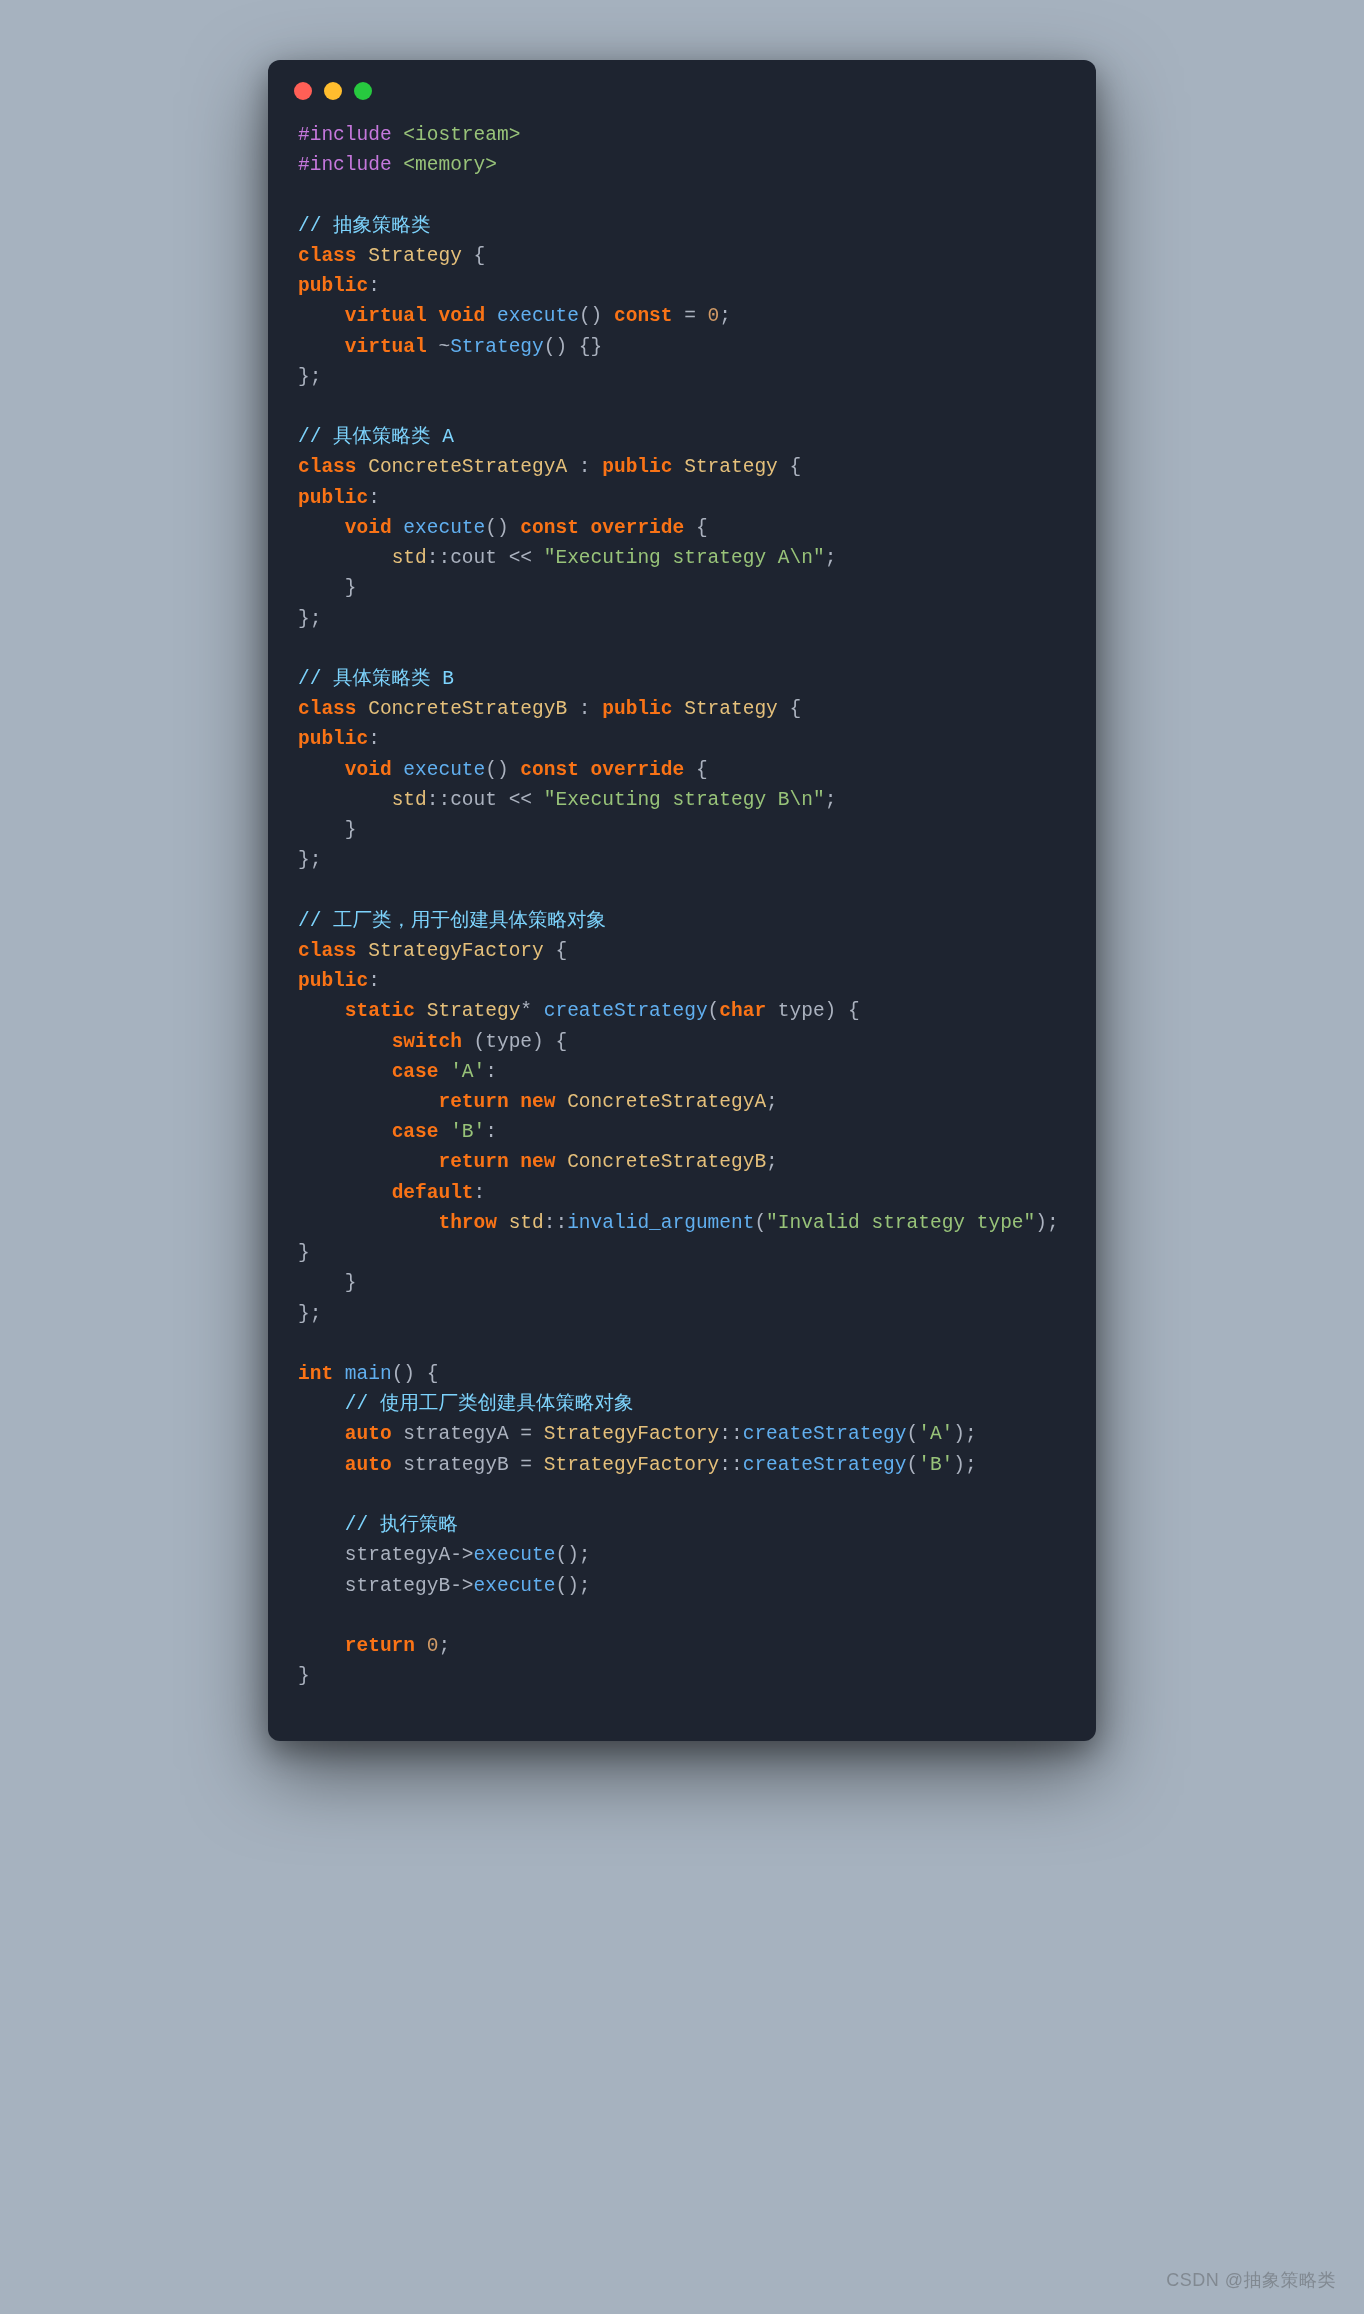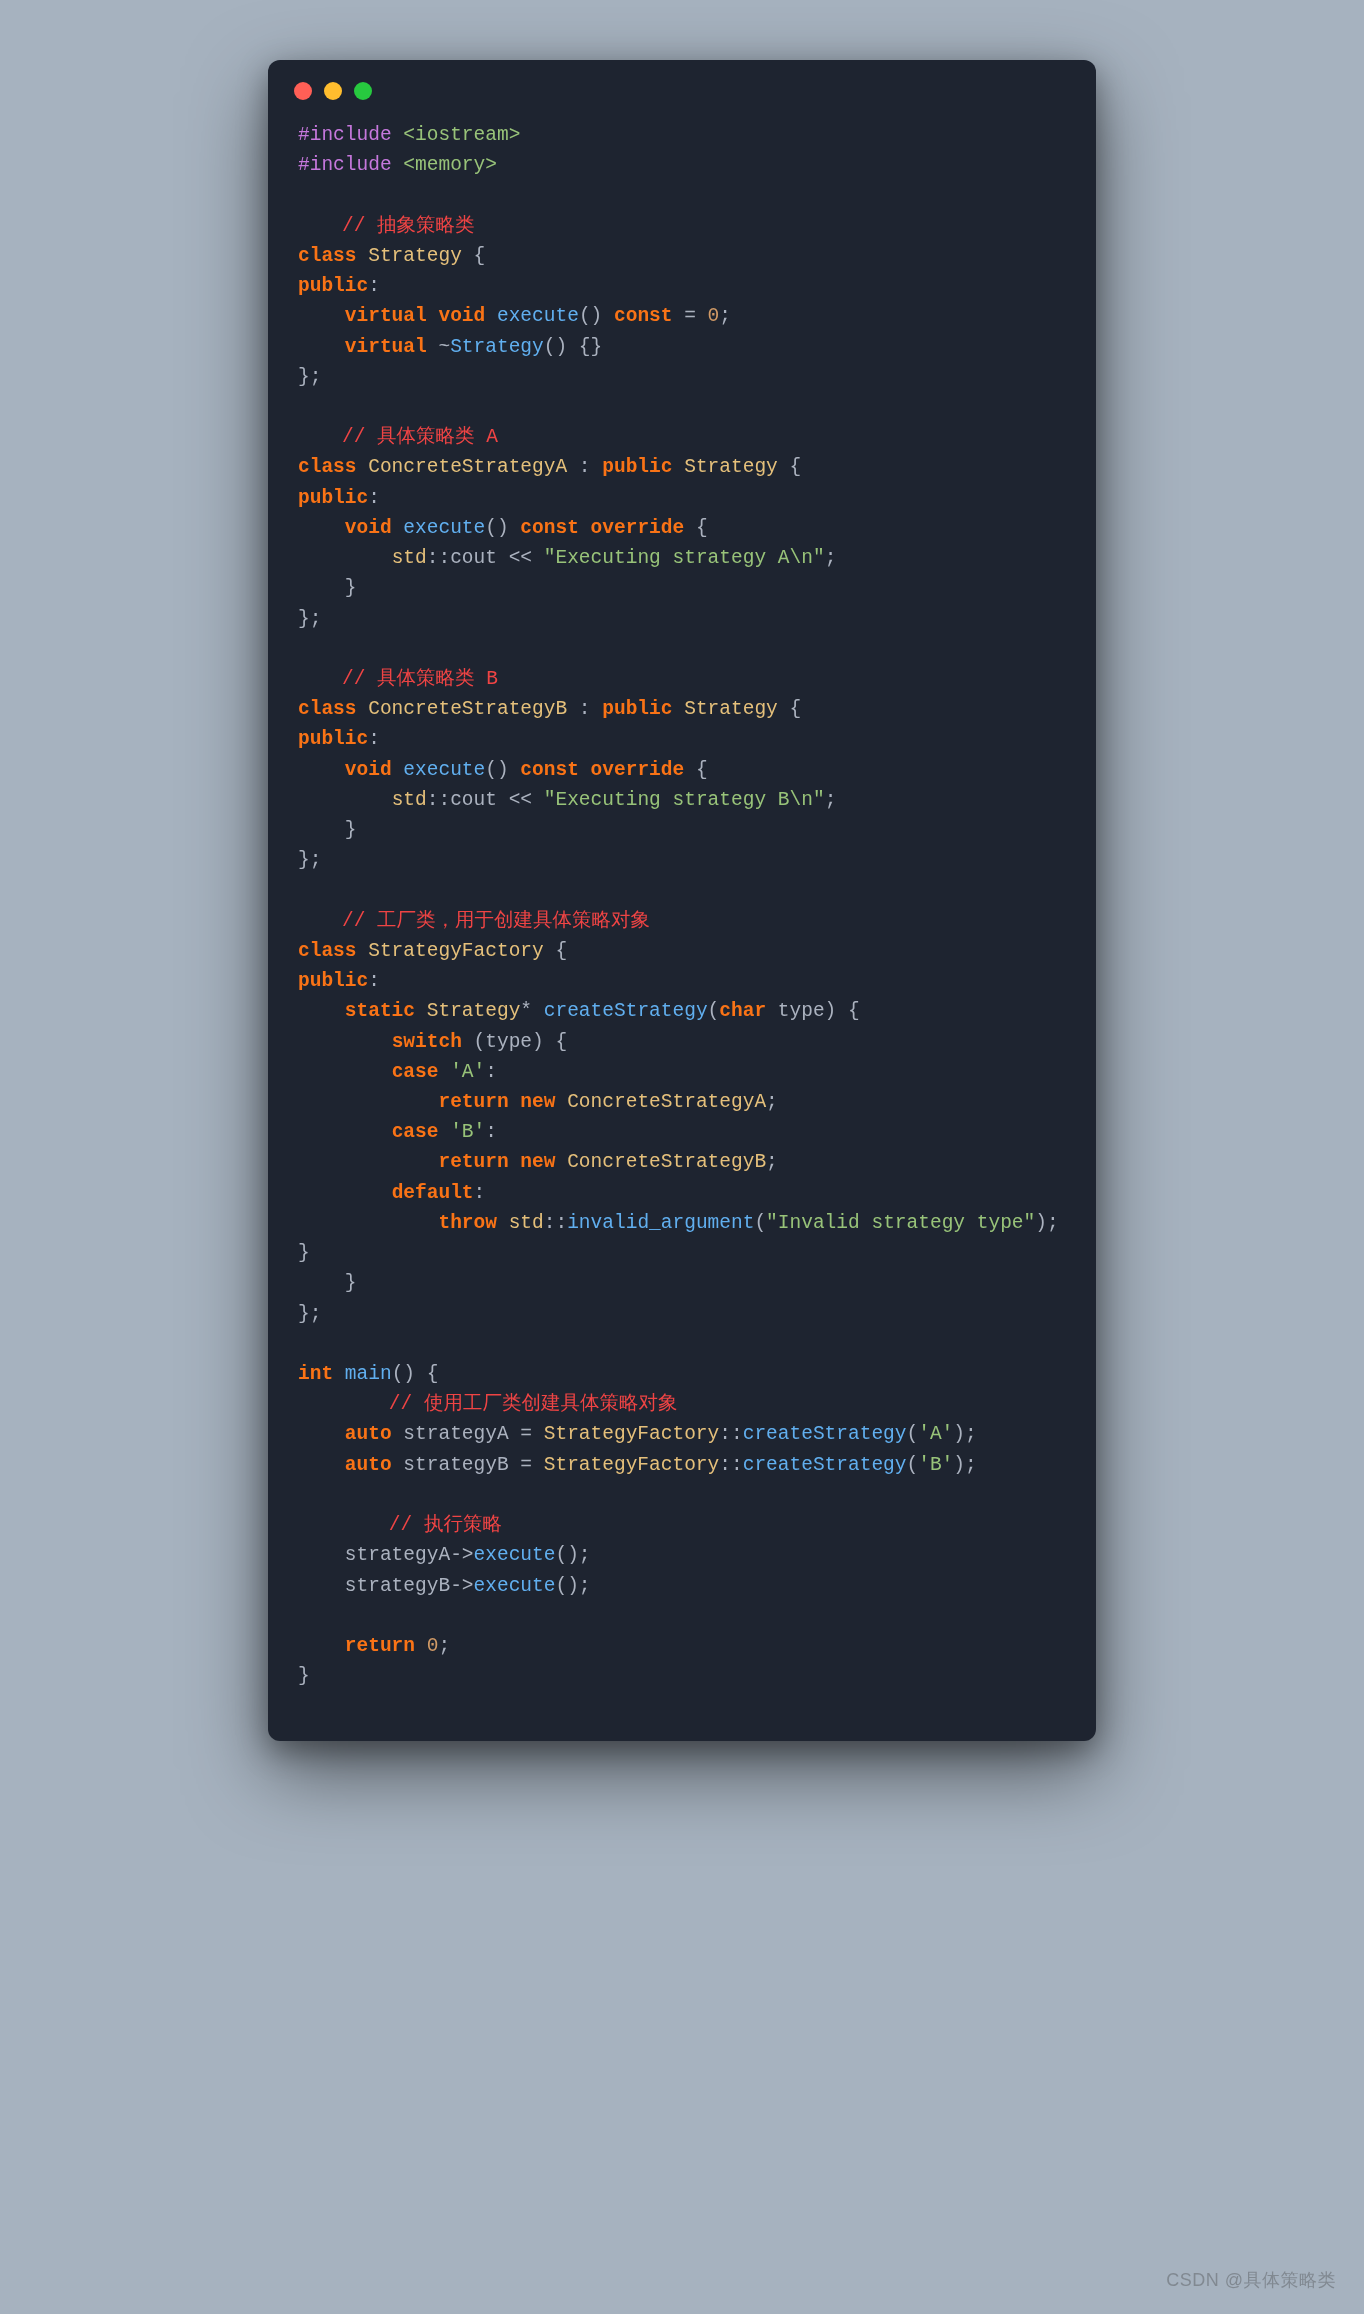--- a/index.html
+++ b/index.html
@@ -33,21 +33,21 @@
 .code {
   padding: 10px 30px 50px;
   font-size: 19.5px;
   line-height: 1.55;
   white-space: pre-wrap;
   word-break: break-word;
   color: #d7dae0;
 }
 .c-pp { color: #c678dd; }
 .c-inc { color: #98c379; }
-.c-cmt { color: #ef4444; font-style: normal; margin-left: 44px; }
+.c-cmt { color: #7dd3fc; font-style: normal; }
 .c-kw { color: #f97316; font-weight: bold; }
 .c-type { color: #e5c07b; }
 .c-func { color: #61afef; text-align: center; }
 .c-num { color: #d19a66; }
 .c-str { color: #98c379; }
 .c-char { color: #98c379; }
 .c-punc { color: #abb2bf; }
 .c-ns { color: #e5c07b; margin-top: 7px;}
 .watermark {
   position: absolute;
@@ -64,13 +64,13 @@
 
 <div class="window">
   <div class="titlebar">
     <div class="dot red"></div>
     <div class="dot yellow"></div>
     <div class="dot green"></div>
   </div>
   <div class="code" id="code-host"><div><span class="c-pp">#include</span><span class="c-punc"> </span><span class="c-inc">&lt;iostream&gt;</span></div><div><span class="c-pp">#include</span><span class="c-punc"> </span><span class="c-inc">&lt;memory&gt;</span></div><div>&nbsp;</div><div><span class="c-cmt">// 抽象策略类</span></div><div><span class="c-kw">class</span><span class="c-punc"> </span><span class="c-type">Strategy</span><span class="c-punc"> {</span></div><div><span class="c-kw">public</span><span class="c-punc">:</span></div><div><span class="c-punc">    </span><span class="c-kw">virtual</span><span class="c-punc"> </span><span class="c-kw">void</span><span class="c-punc"> </span><span class="c-func">execute</span><span class="c-punc">() </span><span class="c-kw">const</span><span class="c-punc"> = </span><span class="c-num">0</span><span class="c-punc">;</span></div><div><span class="c-punc">    </span><span class="c-kw">virtual</span><span class="c-punc"> ~</span><span class="c-func">Strategy</span><span class="c-punc">() {}</span></div><div><span class="c-punc">};</span></div><div>&nbsp;</div><div><span class="c-cmt">// 具体策略类 A</span></div><div><span class="c-kw">class</span><span class="c-punc"> </span><span class="c-type">ConcreteStrategyA</span><span class="c-punc"> : </span><span class="c-kw">public</span><span class="c-punc"> </span><span class="c-type">Strategy</span><span class="c-punc"> {</span></div><div><span class="c-kw">public</span><span class="c-punc">:</span></div><div><span class="c-punc">    </span><span class="c-kw">void</span><span class="c-punc"> </span><span class="c-func">execute</span><span class="c-punc">() </span><span class="c-kw">const</span><span class="c-punc"> </span><span class="c-kw">override</span><span class="c-punc"> {</span></div><div><span class="c-punc">        </span><span class="c-ns">std</span><span class="c-punc">::cout &lt;&lt; </span><span class="c-str">"Executing strategy A\n"</span><span class="c-punc">;</span></div><div><span class="c-punc">    }</span></div><div><span class="c-punc">};</span></div><div>&nbsp;</div><div><span class="c-cmt">// 具体策略类 B</span></div><div><span class="c-kw">class</span><span class="c-punc"> </span><span class="c-type">ConcreteStrategyB</span><span class="c-punc"> : </span><span class="c-kw">public</span><span class="c-punc"> </span><span class="c-type">Strategy</span><span class="c-punc"> {</span></div><div><span class="c-kw">public</span><span class="c-punc">:</span></div><div><span class="c-punc">    </span><span class="c-kw">void</span><span class="c-punc"> </span><span class="c-func">execute</span><span class="c-punc">() </span><span class="c-kw">const</span><span class="c-punc"> </span><span class="c-kw">override</span><span class="c-punc"> {</span></div><div><span class="c-punc">        </span><span class="c-ns">std</span><span class="c-punc">::cout &lt;&lt; </span><span class="c-str">"Executing strategy B\n"</span><span class="c-punc">;</span></div><div><span class="c-punc">    }</span></div><div><span class="c-punc">};</span></div><div>&nbsp;</div><div><span class="c-cmt">// 工厂类，用于创建具体策略对象</span></div><div><span class="c-kw">class</span><span class="c-punc"> </span><span class="c-type">StrategyFactory</span><span class="c-punc"> {</span></div><div><span class="c-kw">public</span><span class="c-punc">:</span></div><div><span class="c-punc">    </span><span class="c-kw">static</span><span class="c-punc"> </span><span class="c-type">Strategy</span><span class="c-punc">* </span><span class="c-func">createStrategy</span><span class="c-punc">(</span><span class="c-kw">char</span><span class="c-punc"> type) {</span></div><div><span class="c-punc">        </span><span class="c-kw">switch</span><span class="c-punc"> (type) {</span></div><div><span class="c-punc">        </span><span class="c-kw">case</span><span class="c-punc"> </span><span class="c-char">'A'</span><span class="c-punc">:</span></div><div><span class="c-punc">            </span><span class="c-kw">return</span><span class="c-punc"> </span><span class="c-kw">new</span><span class="c-punc"> </span><span class="c-type">ConcreteStrategyA</span><span class="c-punc">;</span></div><div><span class="c-punc">        </span><span class="c-kw">case</span><span class="c-punc"> </span><span class="c-char">'B'</span><span class="c-punc">:</span></div><div><span class="c-punc">            </span><span class="c-kw">return</span><span class="c-punc"> </span><span class="c-kw">new</span><span class="c-punc"> </span><span class="c-type">ConcreteStrategyB</span><span class="c-punc">;</span></div><div><span class="c-punc">        </span><span class="c-kw">default</span><span class="c-punc">:</span></div><div><span class="c-punc">            </span><span class="c-kw">throw</span><span class="c-punc"> </span><span class="c-ns">std</span><span class="c-punc">::</span><span class="c-func">invalid_argument</span><span class="c-punc">(</span><span class="c-str">"Invalid strategy type"</span><span class="c-punc">); }</span></div><div><span class="c-punc">    }</span></div><div><span class="c-punc">};</span></div><div>&nbsp;</div><div><span class="c-kw">int</span><span class="c-punc"> </span><span class="c-func">main</span><span class="c-punc">() {</span></div><div><span class="c-punc">    </span><span class="c-cmt">// 使用工厂类创建具体策略对象</span></div><div><span class="c-punc">    </span><span class="c-kw">auto</span><span class="c-punc"> strategyA = </span><span class="c-type">StrategyFactory</span><span class="c-punc">::</span><span class="c-func">createStrategy</span><span class="c-punc">(</span><span class="c-char">'A'</span><span class="c-punc">);</span></div><div><span class="c-punc">    </span><span class="c-kw">auto</span><span class="c-punc"> strategyB = </span><span class="c-type">StrategyFactory</span><span class="c-punc">::</span><span class="c-func">createStrategy</span><span class="c-punc">(</span><span class="c-char">'B'</span><span class="c-punc">);</span></div><div>&nbsp;</div><div><span class="c-punc">    </span><span class="c-cmt">// 执行策略</span></div><div><span class="c-punc">    strategyA-&gt;</span><span class="c-func">execute</span><span class="c-punc">();</span></div><div><span class="c-punc">    strategyB-&gt;</span><span class="c-func">execute</span><span class="c-punc">();</span></div><div>&nbsp;</div><div><span class="c-punc">    </span><span class="c-kw">return</span><span class="c-punc"> </span><span class="c-num">0</span><span class="c-punc">;</span></div><div><span class="c-punc">}</span></div></div>
 </div>
 
-<div class="watermark">CSDN @具体策略类</div>
+<div class="watermark">CSDN @抽象策略类</div>
 
 </body></html>

